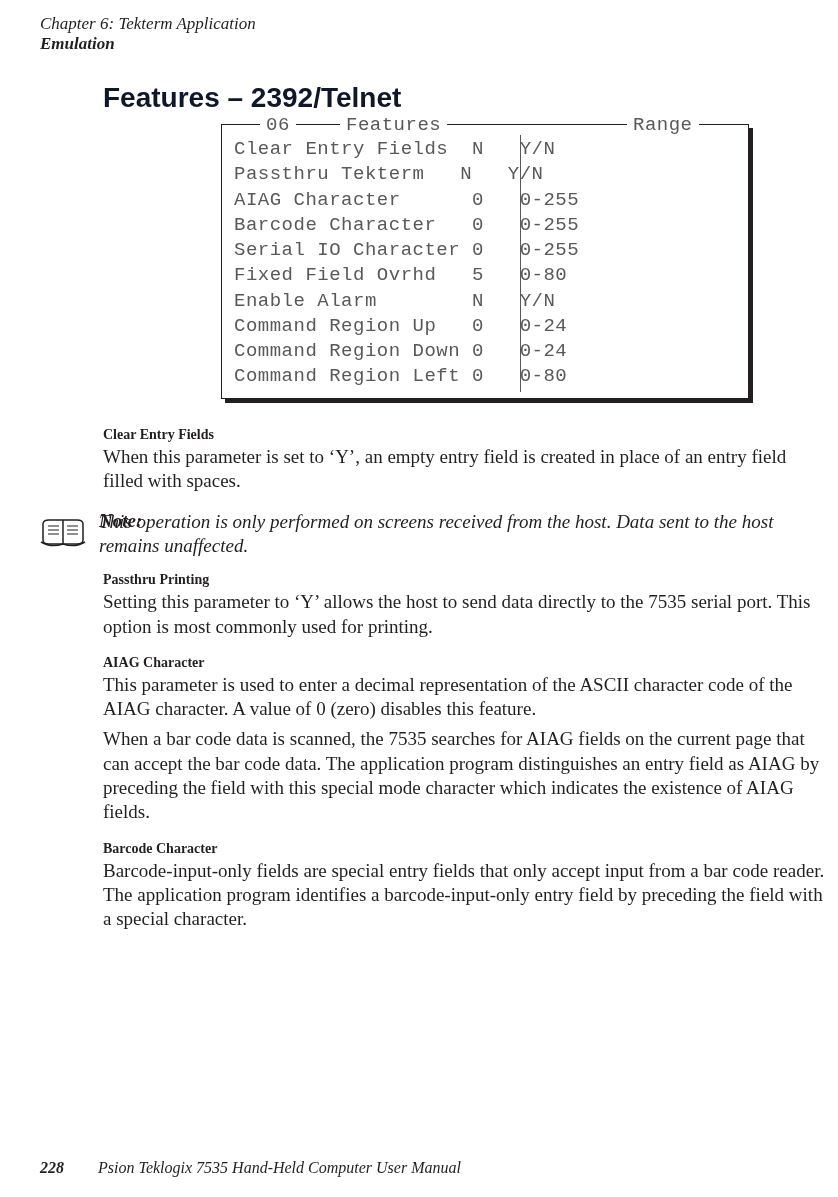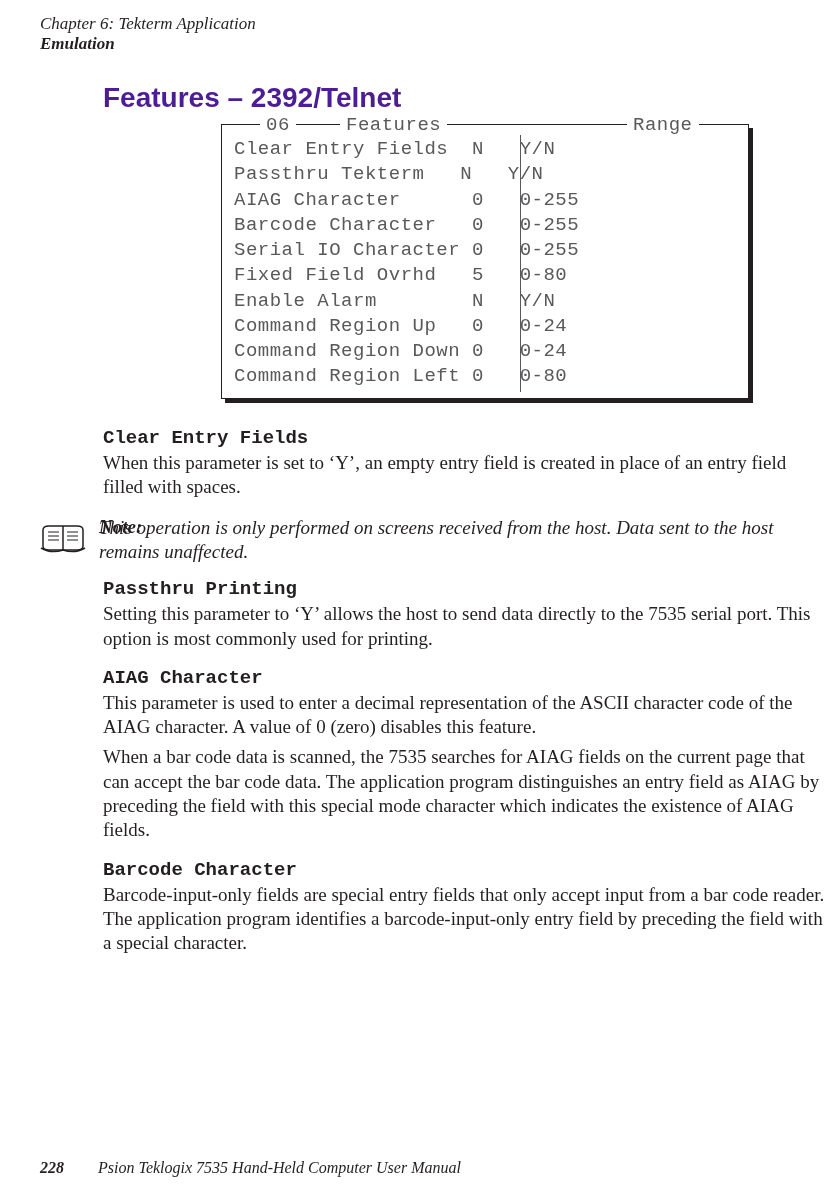--- a/index.html
+++ b/index.html
@@ -29,21 +29,21 @@
     position: absolute;
     top: 82px;
     left: 103px;
     width: 725px;
   }
 
   .section-title {
     font-family: "Arial Narrow", "Helvetica Neue", Arial, sans-serif;
     font-stretch: condensed;
     font-size: 28px;
-    color: #4c1d95;
+    color: #0f172a;
     margin: 0 0 10px 0;
   }
 
   .term-screen {
     position: relative;
     margin: 8px 0 28px 118px;
     width: 504px;
     padding: 12px 10px 8px 12px;
     border: 1.5px solid #231f20;
     box-shadow: 4px 4px 0 0 #231f20;
@@ -79,23 +79,23 @@
     left: 298px;
     width: 1px;
     background: #58595b;
   }
   .legend .num::before,
   .legend .num::after {
     content: "";
   }
 
   .subhead {
-    font-family: Liberation Mono, monospace;
+    font-family: Liberation Serif, serif;
     font-stretch: condensed;
-    font-size: 19px;
+    font-size: 14px;
     margin: 0 0 2px 0;
     color: #231f20;
   }
 
   .body-text {
     font-size: 19px;
     line-height: 1.28;
     margin: 0 0 16px 0;
     color: #231f20;
   }

